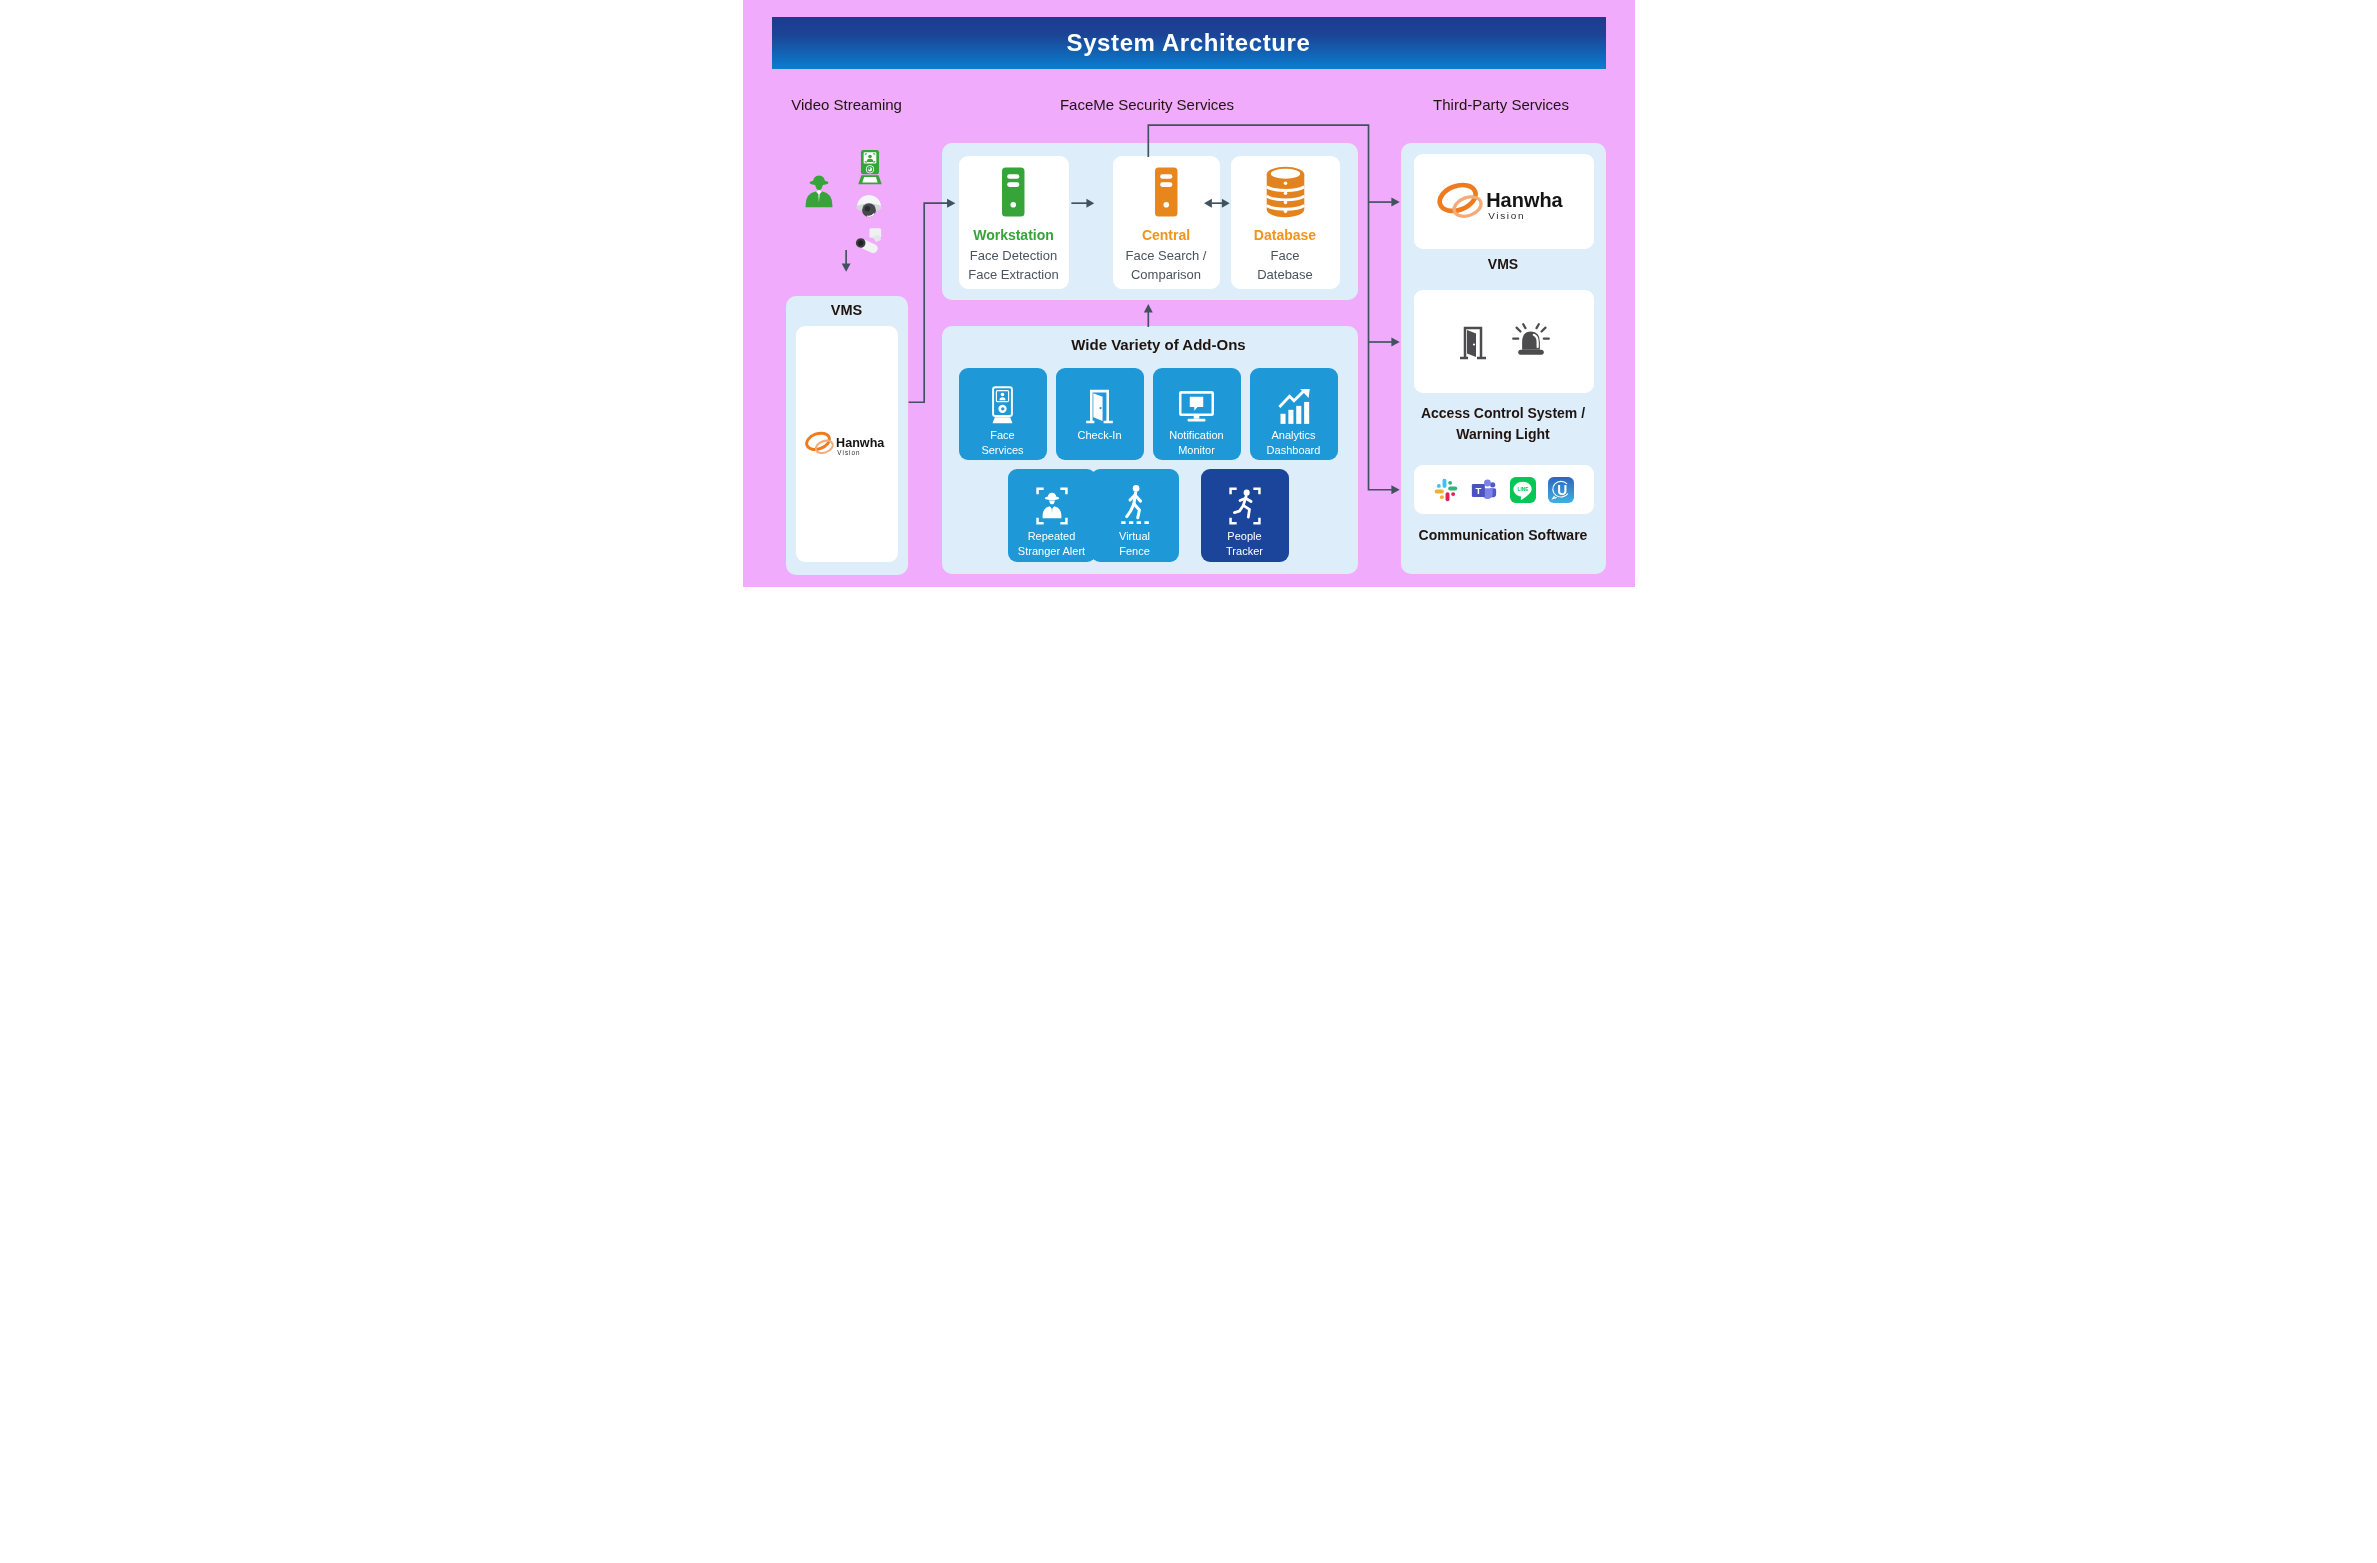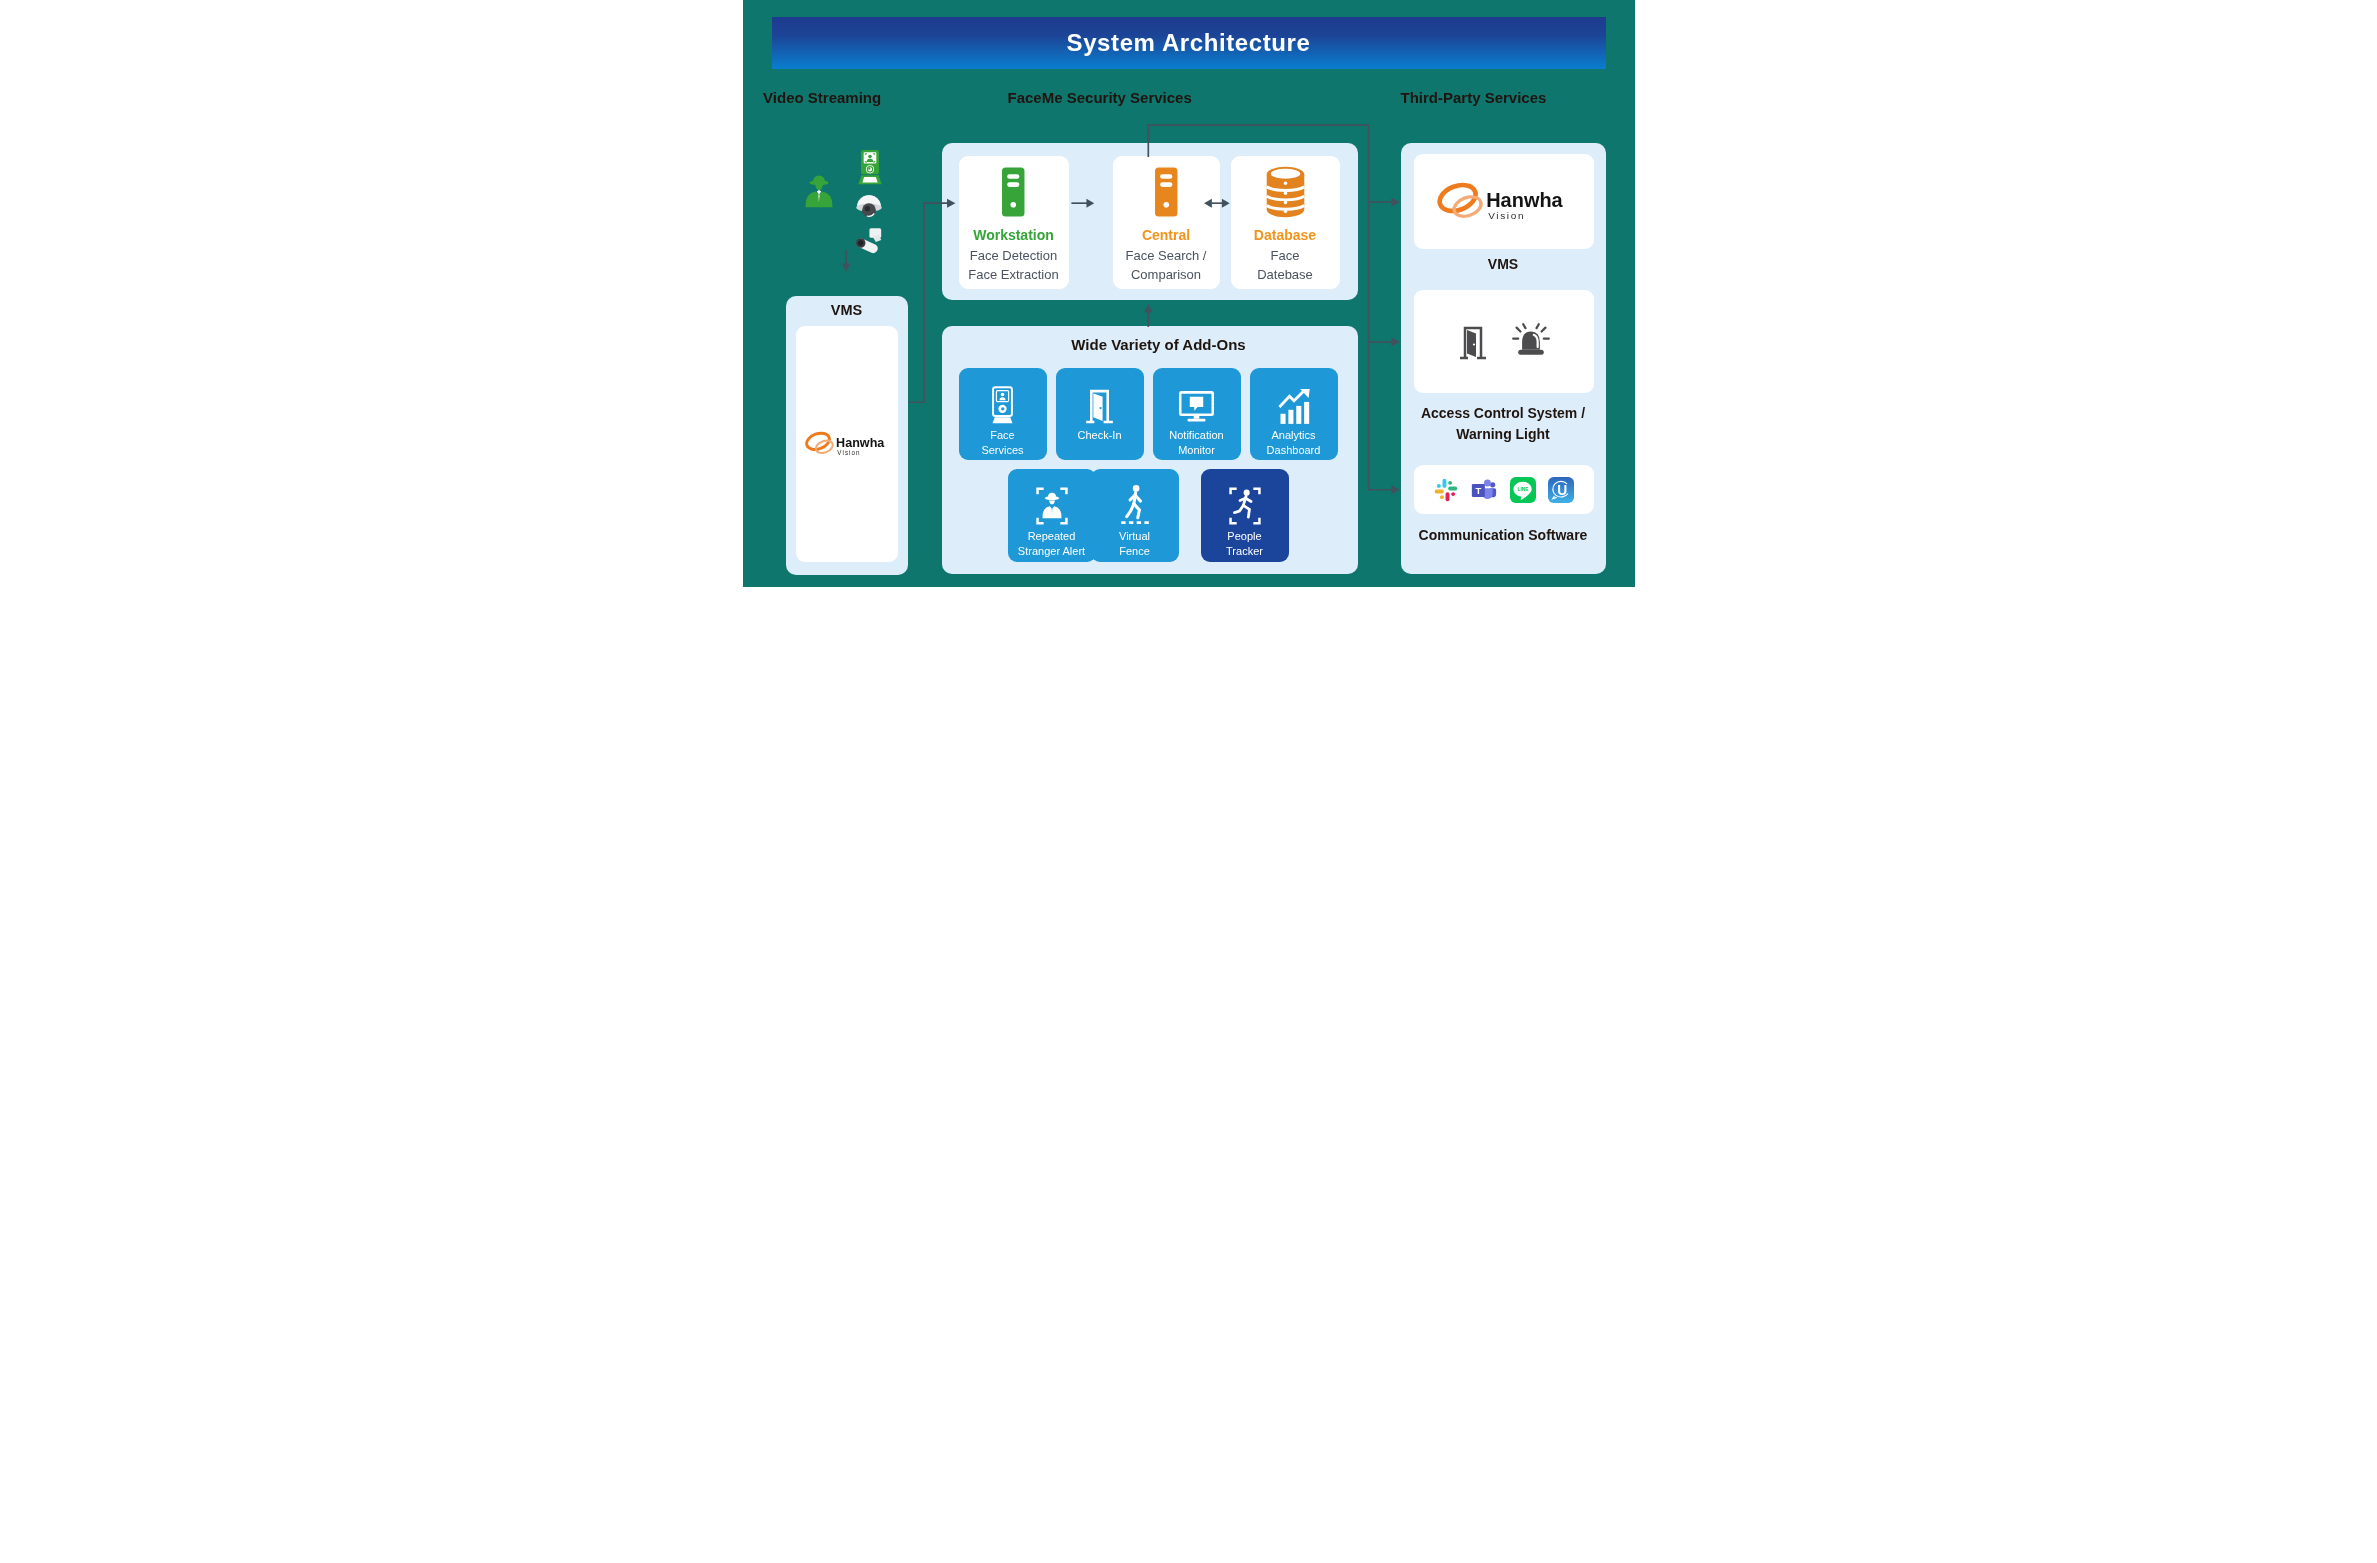--- a/index.html
+++ b/index.html
@@ -1,24 +1,24 @@
 <!DOCTYPE html>
 <html style="font-size:9px"><head>
 <meta charset="utf-8">
 <style>
   html,body{margin:0;padding:0;background:#fff;}
   body{font-family:"Liberation Sans",sans-serif;}
-  .canvas{position:relative;width:892px;height:587px;background:#0f766e;overflow:hidden;margin:0 auto;}
+  .canvas{position:relative;width:892px;height:587px;background:#f0abfc;overflow:hidden;margin:0 auto;}
 
   .banner{position:absolute;left:29px;top:17.3px;width:834px;height:52px;
           background:linear-gradient(180deg,#1e3a8e 0%,#1c4496 35%,#0a7ecf 100%);}
   .banner .title{width:100%;height:52px;line-height:52px;text-align:center;color:#fff;
           font-size:24px;font-weight:bold;letter-spacing:0.6px;}
 
-  .col-header{position:absolute;top:89px;font-size:15px;font-weight:bold;color:#20140f;text-align:left;}
+  .col-header{position:absolute;top:96px;font-size:15px;font-weight:normal;color:#20140f;text-align:center;}
   .hdr-video{left:20.6px;width:167px;}
   .hdr-faceme{left:265px;width:279px;}
   .hdr-third{left:658px;width:201px;}
 
   .panel{position:absolute;background:#ddeefa;border-radius:10px;}
   .card{position:absolute;background:#fff;border-radius:9px;}
 
   .vms-panel{left:43px;top:296px;width:122px;height:279px;}
   .vms-label{position:absolute;left:43px;top:302px;width:122px;text-align:center;
              font-size:14.5px;font-weight:bold;color:#20140f;}

